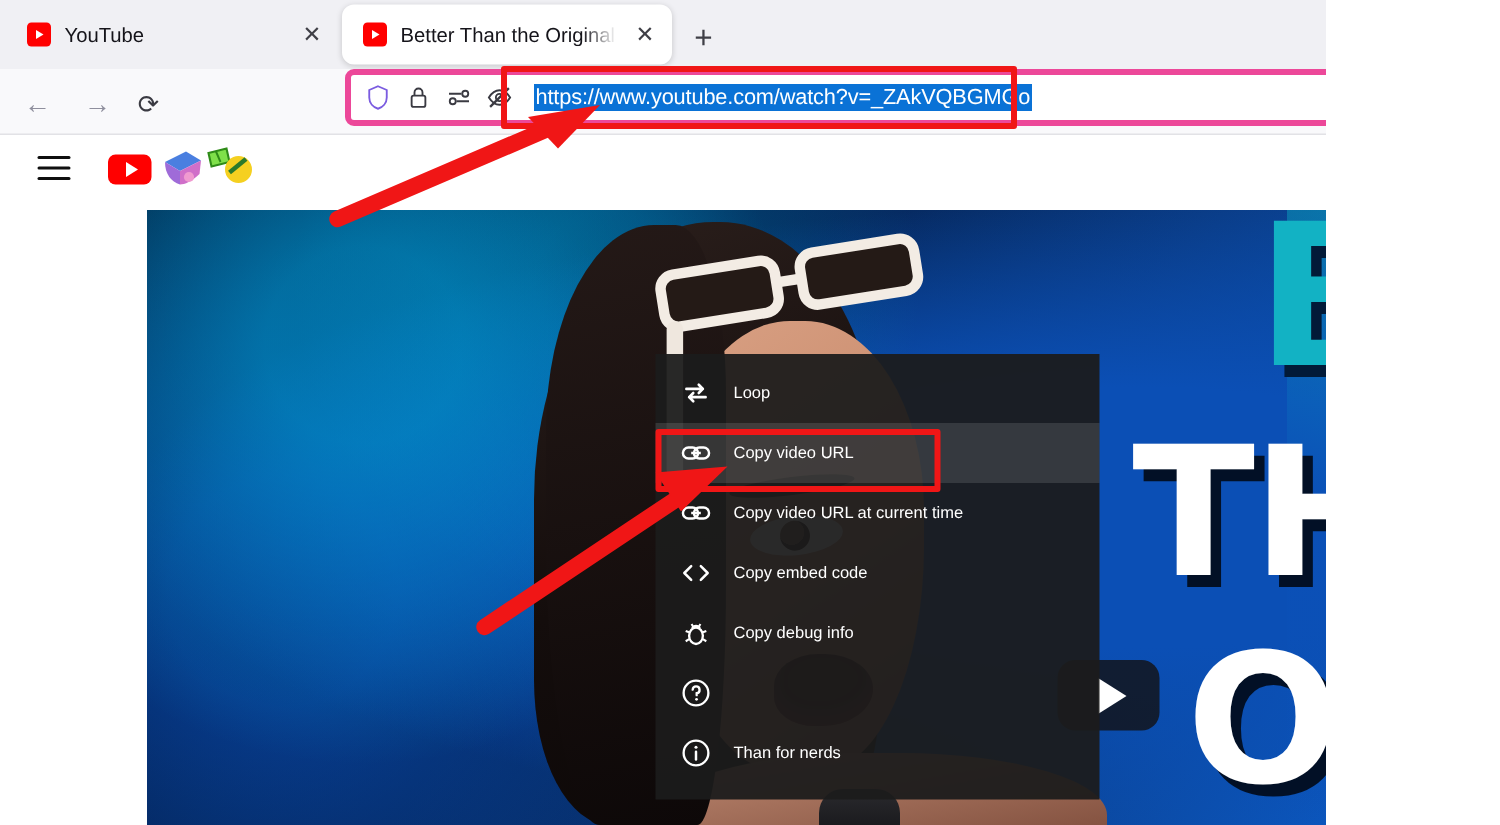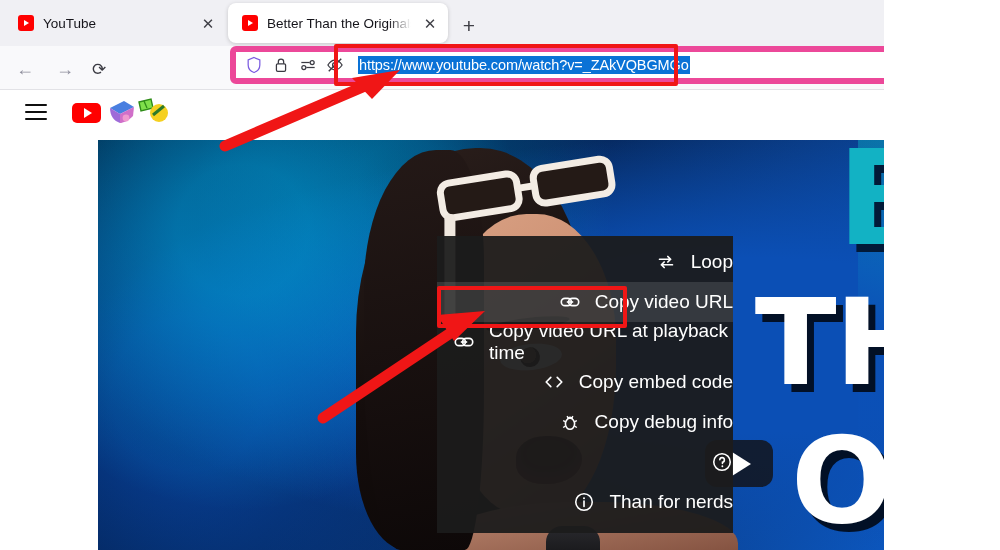--- a/index.html
+++ b/index.html
@@ -61,21 +61,21 @@
     position: absolute; top: 10px; width: 26px; height: 26px;
     display: flex; align-items: center; justify-content: center;
     color: #8f8f9d; font-size: 18px; line-height: 1;
   }
   #back { left: 12px; }
   #fwd  { left: 52px; }
   #reload { left: 86px; font-size: 17px; color: #3a3a42; }
 
   .urlbar {
     position: absolute; left: 230px; top: 46px; width: 770px; height: 38px;
-    background: #ffffff; border: 6px solid #ec4899; border-radius: 6px;
+    background: #ffffff; border: 4px solid #ec4899; border-radius: 6px;
     display: flex; align-items: center; padding-left: 8px; gap: 7px;
   }
   .ubicon { width: 20px; height: 20px; flex: 0 0 20px; }
   .urlvalue {
     margin-left: 6px; font-size: 14.5px; color: #ffffff;
     background: #0a72d6; padding: 1px 1px; white-space: nowrap;
     letter-spacing: -.1px;
   }
 
   
@@ -202,21 +202,21 @@
   }
 
   
   .ctxmenu {
     position: absolute; left: 437px; top: 236px; width: 296px; height: 297px;
     background: rgba(28,28,28,.94); padding: 6px 0;
     font-family: "Liberation Sans", sans-serif;
   }
   .ctxitem {
     height: 40px; display: flex; align-items: center; gap: 14px;
-    padding-left: 16px; color: #fff; font-size: 19px; font-weight: 500; justify-content: flex-end;
+    padding-left: 16px; color: #fff; font-size: 11px; font-weight: 500;
   }
   .ctxitem.hl { background: rgba(255,255,255,.12); padding-left: 16px; }
   .ctxicon { flex: 0 0 22px; width: 22px; height: 22px; }
 
   
   .redbox {
     position: absolute; border: 4px solid #f01616; border-radius: 2px; pointer-events: none;
   }
   #redbox-url { left: 334px; top: 44px; width: 344px; height: 42px; }
   #redbox-copy { left: 437px; top: 286px; width: 190px; height: 42px; }
@@ -340,21 +340,21 @@
       </svg>
       <span>Copy video URL</span>
     </div>
 
     <div class="ctxitem">
       <svg class="ctxicon" viewBox="0 0 24 24">
         <rect x="2.5" y="8" width="11" height="8" rx="4" fill="none" stroke="#fff" stroke-width="1.8"></rect>
         <rect x="10.5" y="8" width="11" height="8" rx="4" fill="none" stroke="#fff" stroke-width="1.8"></rect>
         <line x1="8.5" y1="12" x2="15.5" y2="12" stroke="#fff" stroke-width="1.8"></line>
       </svg>
-      <span>Copy video URL at playback time</span>
+      <span>Copy video URL at current time</span>
     </div>
 
     <div class="ctxitem">
       <svg class="ctxicon" viewBox="0 0 24 24">
         <path d="M8.5 7 L3.5 12 L8.5 17" fill="none" stroke="#fff" stroke-width="1.8" stroke-linecap="round" stroke-linejoin="round"></path>
         <path d="M15.5 7 L20.5 12 L15.5 17" fill="none" stroke="#fff" stroke-width="1.8" stroke-linecap="round" stroke-linejoin="round"></path>
       </svg>
       <span>Copy embed code</span>
     </div>
 

